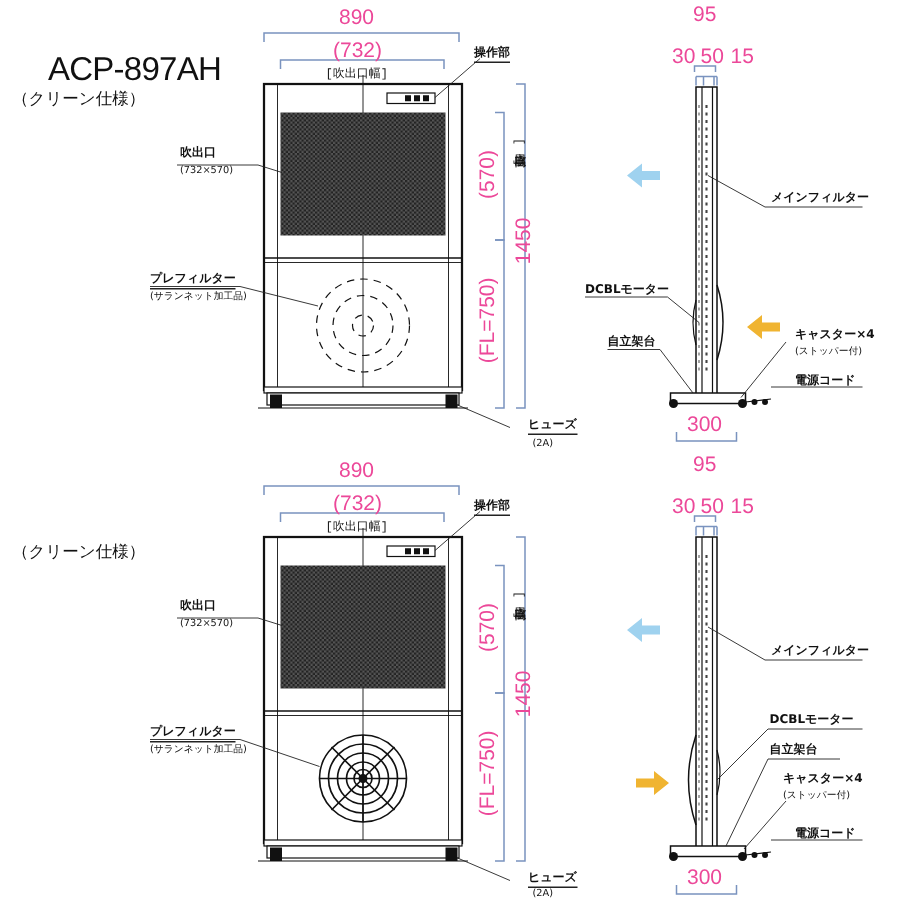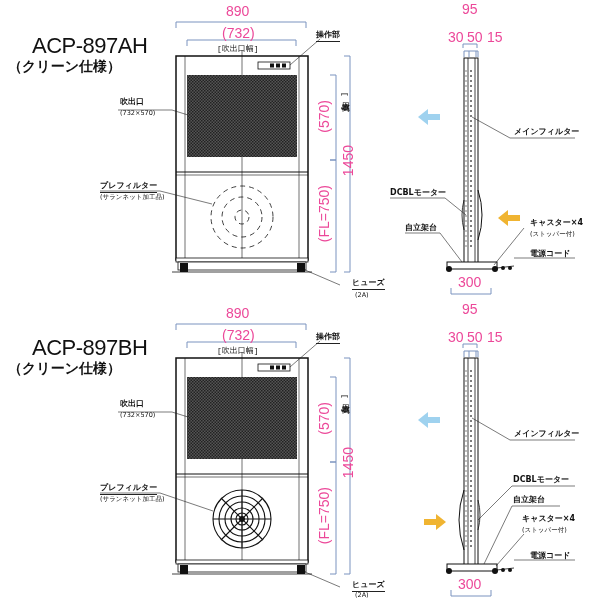--- a/index.html
+++ b/index.html
@@ -1,21 +1,21 @@
 <!DOCTYPE html>
 <html><head>
 <meta charset="utf-8">
 <style>
   html, body { margin:0; padding:0; background:#ffffff; }
   body { width:600px; height:600px; position:relative; overflow:hidden; font-family:"DejaVu Sans", sans-serif; color:#111; }
   .panel { position:absolute; left:0; width:600px; height:300px; }
   .panel.a { top:0; }
   .panel.b { top:300px; }
   .model { position:absolute; left:6px; font-family:"Liberation Sans", sans-serif; font-size:22px; letter-spacing:-0.5px; color:#111;margin-left:26px; }
-  .spec { position:absolute; left:8px; font-size:14px; color:#111;font-weight:bold; }
+  .spec { position:absolute; left:8px; font-size:11px; color:#111; }
   .lbl { position:absolute; font-size:8px; font-weight:bold; color:#111; white-space:nowrap; border-bottom:1px solid #222; padding-bottom:1px; }
   .sub { position:absolute; font-size:6.5px; color:#111; white-space:nowrap; }
   .dim { position:absolute; font-family:"Liberation Sans", sans-serif; color:#ec4899; font-size:14px; white-space:nowrap; }
   .dimsm { position:absolute; font-size:8px; color:#111; white-space:nowrap;font-family:Liberation Mono, monospace; }
   .vt { writing-mode:vertical-rl; }
   svg { position:absolute; left:0; top:0; }
 </style>
 </head>
 <body>
 
@@ -203,21 +203,20 @@
     <line x1="472" y1="118" x2="510" y2="140" stroke="#222" stroke-width="0.6"></line>
       <line x1="510" y1="140" x2="575" y2="140" stroke="#222" stroke-width="0.6"></line>
     <line x1="512" y1="186" x2="575" y2="186" stroke="#222" stroke-width="0.6"></line>
       <line x1="512" y1="186" x2="478" y2="220" stroke="#222" stroke-width="0.6"></line>
     <line x1="512" y1="206" x2="560" y2="206" stroke="#222" stroke-width="0.6"></line>
       <line x1="512" y1="206" x2="484" y2="264" stroke="#222" stroke-width="0.6"></line>
     <line x1="524" y1="234" x2="496" y2="266" stroke="#222" stroke-width="0.6"></line>
     <line x1="514" y1="260" x2="575" y2="260" stroke="#222" stroke-width="0.6"></line>
   </svg>
 
-  <div class="model" style="top:35px;">ACP-897BH</div>
   <div class="spec" style="top:60px;">（クリーン仕様）</div>
 
   <div class="dim" style="left:226px;top:5px;">890</div>
   <div class="dim" style="left:222px;top:27px;">(732)</div>
   <div class="dimsm" style="left:217px;top:45px;">[吹出口幅]</div>
 
   <div class="lbl" style="left:316px;top:31px;">操作部</div>
   <div class="lbl" style="left:120px;top:98px;border:none;">吹出口</div>
   <div class="sub" style="left:120px;top:111px;">(732×570)</div>
   <div class="lbl" style="left:100px;top:182px;">プレフィルター</div>

